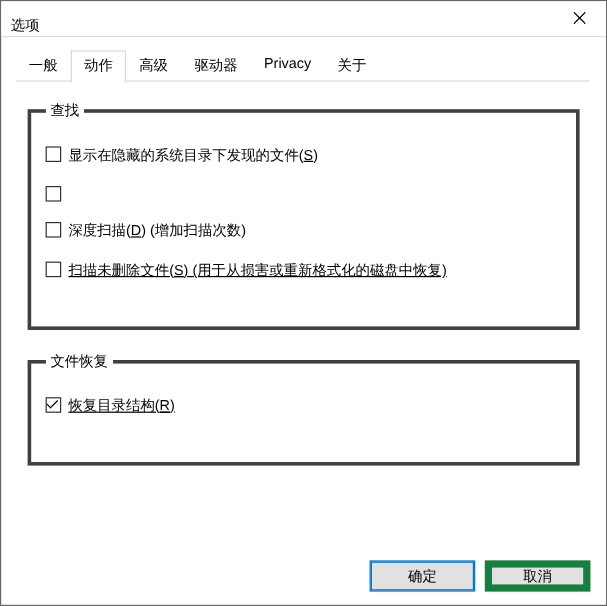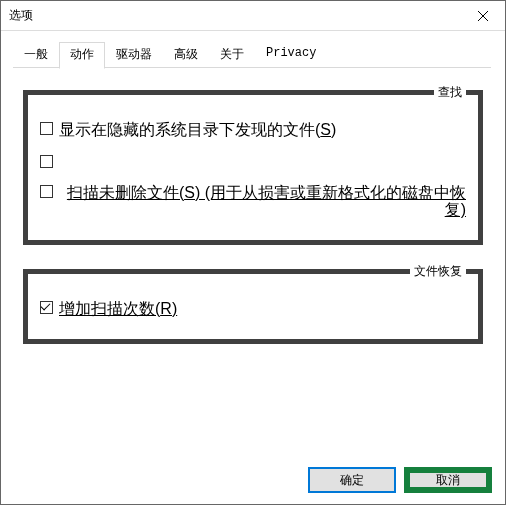--- a/index.html
+++ b/index.html
@@ -10,21 +10,21 @@
     font-size: 12px;
     background: #fff;
     width: 506px;
     height: 505px;
     overflow: hidden;
     border: 1px solid #666;
   }
   .titlebar {
     height: 30px;
     display: flex;
-    align-items: center;
+    align-items: flex-end;
     justify-content: space-between;
     padding: 0 0 0 8px;
     background: #fff;
     border-bottom: 1px solid #ddd;
   }
   .titlebar-title {
     font-size: 12px;
     color: #000;
   }
   .close-btn {
@@ -35,21 +35,20 @@
     justify-content: center;
     font-size: 12px;
     color: #000;
   }
   .close-btn svg { width: 10px; height: 10px; }
 
   .tabbar {
     display: flex;
     padding: 11px 10px 0 12px;
     position: relative;
-    font-family: Liberation Mono, monospace;
   }
   .tabbar::after {
     content: "";
     position: absolute;
     left: 12px;
     right: 14px;
     bottom: 0;
     height: 1px;
     background: #d9d9d9;
   }
@@ -67,24 +66,23 @@
     background: #fff;
     margin-bottom: -1px;
     text-align: right;
   }
 
   .tab-content {
     padding: 10px 22px 5px 22px;
   }
 
   fieldset {
-    border: 5px solid #404040;
+    border: 3px solid #404040;
     margin: 6px 0 18px 0;
-    padding: 10px 12px 16px 12px;
-    text-align: right;
+    padding: 10px 12px 32px 12px;
   }
   legend {
     font-size: 12px;
     padding: 0 4px;
   }
 
   .chk-row {
     display: flex;
     align-items: flex-start;
     margin: 10px 0 16px 0;
@@ -106,21 +104,21 @@
     position: absolute;
     left: 2px;
     top: -1px;
     width: 4px;
     height: 8px;
     border: solid #000;
     border-width: 0 1.5px 1.5px 0;
     transform: rotate(45deg);
   }
   .chk-label {
-    font-size: 16px;
+    font-size: 12px;
     line-height: 17px;
   }
   .chk-label u { text-decoration: underline; }
 
   .button-row {
     position: absolute;
     bottom: 12px;
     right: 14px;
     display: flex;
     gap: 8px;
@@ -152,54 +150,58 @@
     <svg viewBox="0 0 10 10">
         <line x1="0" y1="0" x2="10" y2="10" stroke="currentColor" stroke-width="1"></line>
         <line x1="10" y1="0" x2="0" y2="10" stroke="currentColor" stroke-width="1"></line>
       </svg>
   </div>
 </div>
 
 <div class="tabbar">
   <div class="tab">一般</div>
   <div class="tab active">动作</div>
+  <div class="tab">高级</div>
   <div class="tab">驱动器</div>
-  <div class="tab">高级</div>
+  <div class="tab">Privacy</div>
   <div class="tab">关于</div>
-  <div class="tab">Privacy</div>
 </div>
 
 <div class="tab-content">
 
   <fieldset>
     <legend>查找</legend>
 
     <div class="chk-row">
       <span class="chk"></span>
       <span class="chk-label"><span>显示在隐藏的系统目录下发现的文件(</span><u>S</u><span>)</span></span>
     </div>
 
     <div class="chk-row">
       <span class="chk"></span>
     </div>
 
 
+    <div class="chk-row">
+      <span class="chk"></span>
+      <span class="chk-label"><span>深度扫描(</span><u>D</u><span>) (增加扫描次数)</span></span>
+    </div>
 
     <div class="chk-row">
       <span class="chk"></span>
       <span class="chk-label"><span>扫描未删除文件(</span><u>S</u><span>) (用于从损害或重新格式化的磁盘中恢复)</span></span>
     </div>
   </fieldset>
 
   <fieldset>
     <legend>文件恢复</legend>
 
     <div class="chk-row">
       <span class="chk checked"></span>
-      <span class="chk-label"><span>增加扫描次数(</span><u>R</u><span>)</span></span>
+      <span class="chk-label"><span>恢复目录结构(</span><u>R</u><span>)</span></span>
     </div>
   </fieldset>
 
 </div>
 
 <div class="button-row">
   <div class="btn default">确定</div>
   <div class="btn">取消</div>
 </div>
 

